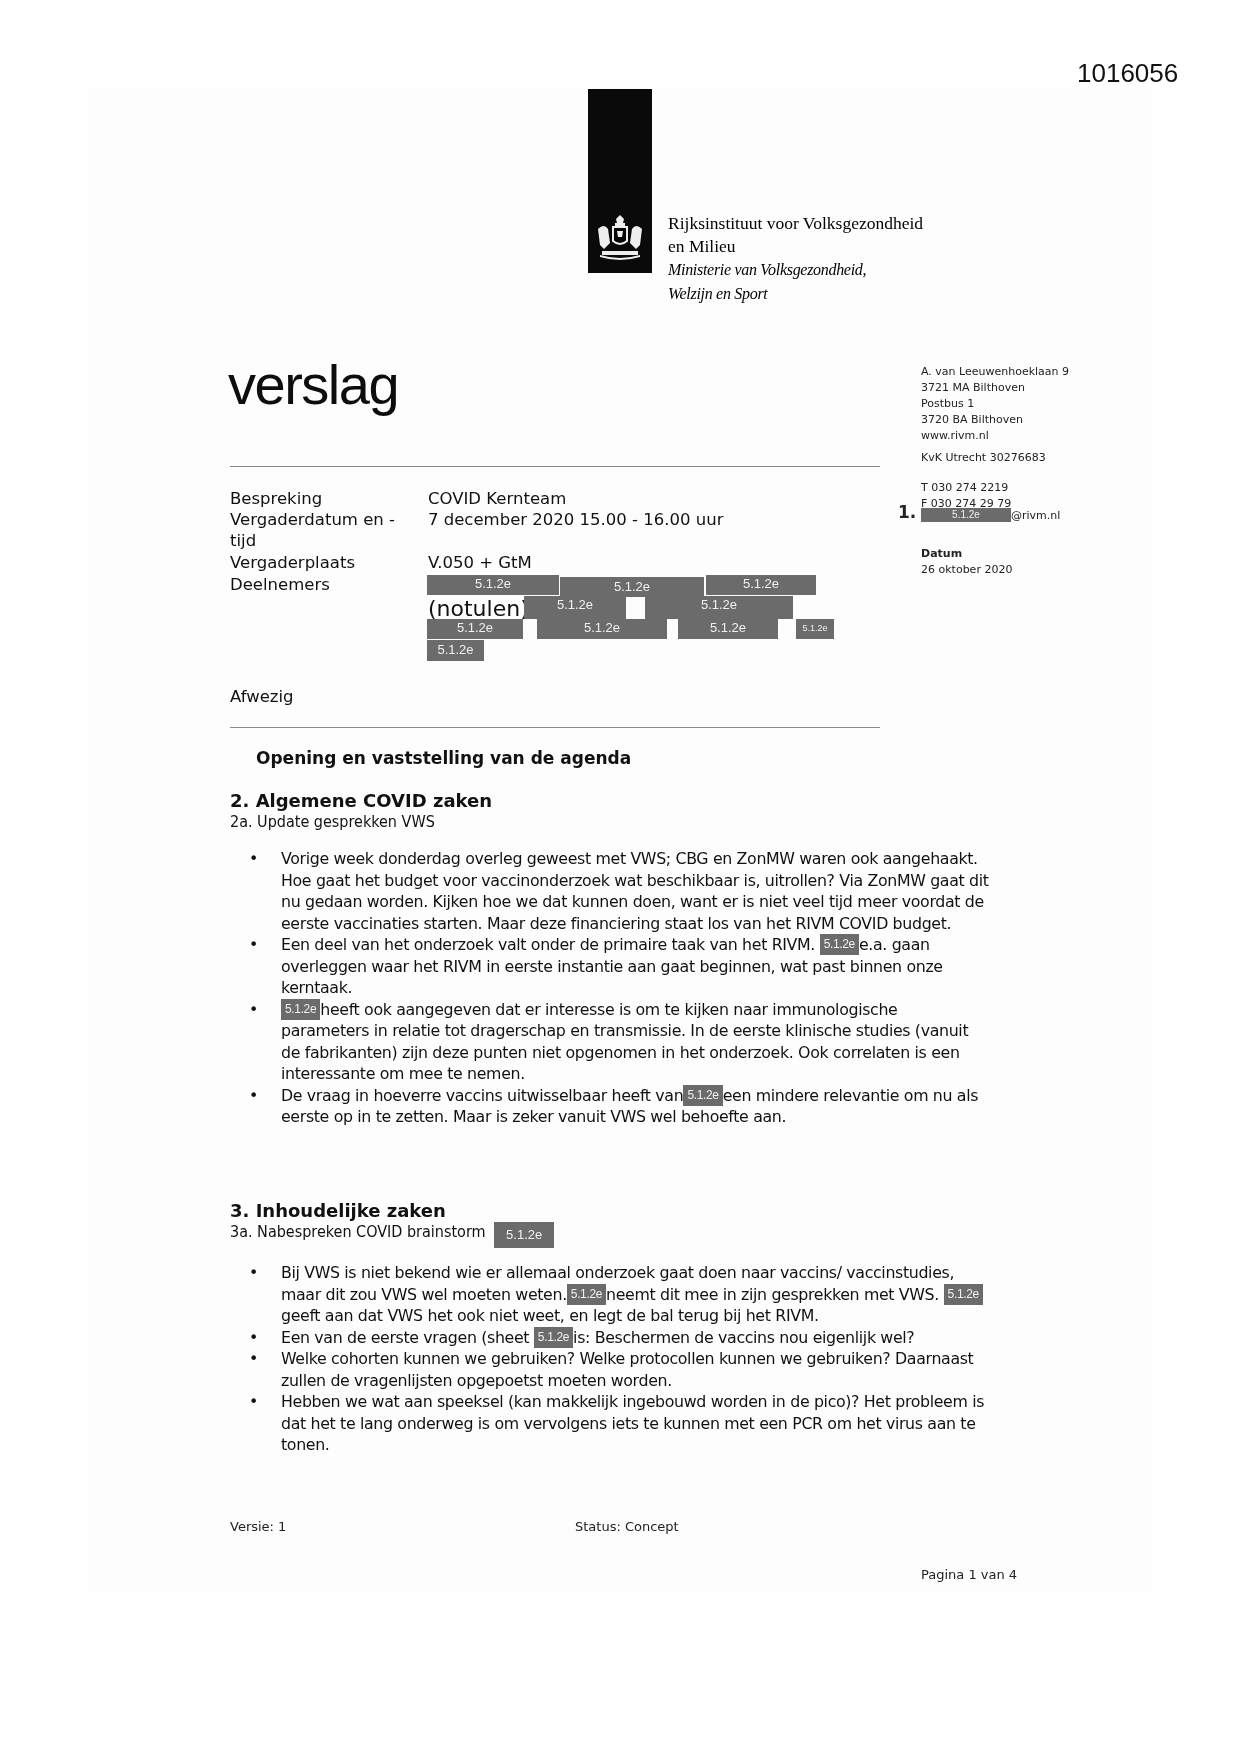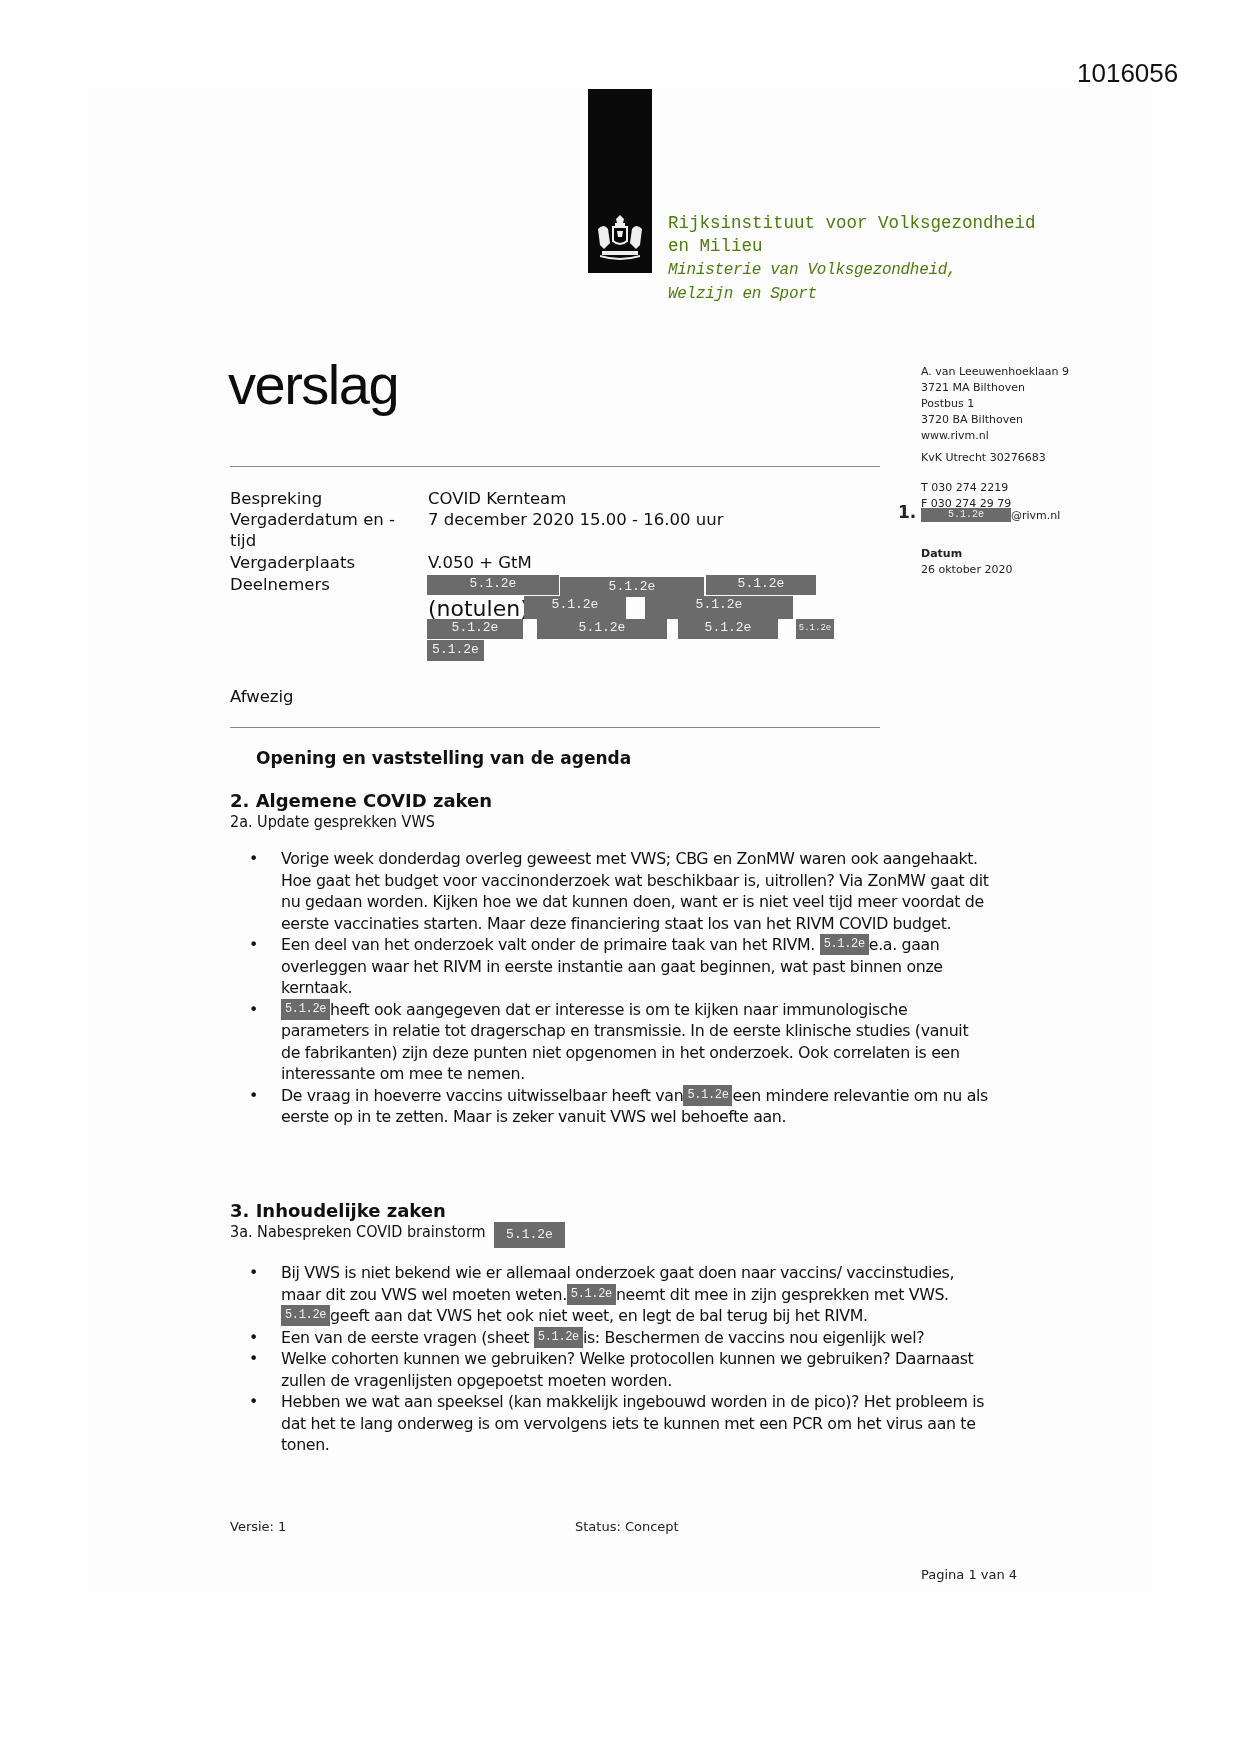--- a/index.html
+++ b/index.html
@@ -3,31 +3,31 @@
 <meta charset="utf-8">
 <style>
   html, body { margin:0; padding:0; }
   body { width:1241px; height:1754px; background:#ffffff; position:relative; overflow:hidden;
          font-family:"DejaVu Sans", sans-serif; color:#111; }
   .page { position:absolute; left:88px; top:88px; width:1065px; height:1505px; background:#fdfdfd; }
   .docnum { position:absolute; left:1077px; top:58px; font-family:"Liberation Sans", sans-serif;
             font-size:26px; color:#111; }
   .logo-bar { position:absolute; left:588px; top:89px; width:64px; height:184px; background:#0a0a0a; }
   .crest { position:absolute; left:6px; top:126px; width:52px; height:46px; }
-  .org { position:absolute; left:668px; top:212px; font-family:Liberation Mono, monospace; color:#4d7c0f; }
+  .org { position:absolute; left:668px; top:212px; font-family:Liberation Serif, serif; color:#000000; }
   .org .l1 { font-size:17.5px; line-height:23px; }
   .org .l2 { font-size:16px; line-height:24px; font-style:italic; letter-spacing:-0.3px; }
   .title { position:absolute; left:228px; top:352px; font-family:"Liberation Sans", sans-serif;
            font-size:56px; letter-spacing:-1.5px; color:#0d0d0d; }
   .rule { position:absolute; left:230px; height:1px; background:#888; width:650px; }
   .meta { position:absolute; left:230px; top:488px; font-size:16.5px; line-height:21.5px; color:#111; }
   .meta .row { position:relative; }
   .meta .lbl { position:absolute; left:0; width:190px; }
   .meta .val { position:absolute; left:198px; white-space:nowrap; }
-  .red { display:inline-block; background:#6b6b6b; color:#f0f0f0; font-family:Liberation Mono, monospace;
+  .red { display:inline-block; background:#6b6b6b; color:#f0f0f0; font-family:Liberation Sans, sans-serif;
          text-align:center; vertical-align:top; }
   .abs { position:absolute; }
   .side { position:absolute; left:921px; top:364px; font-size:11px; line-height:16px; color:#222; }
   .side .gap { height:6px; }
   .side .bold { font-weight:bold; }
   .h-open { position:absolute; left:256px; top:748px; font-weight:bold; font-size:17px; }
   .h2 { position:absolute; left:230px; font-weight:bold; font-size:18px; }
   .sub { position:absolute; left:230px; font-size:16px; font-family:"DejaVu Sans Condensed","DejaVu Sans", sans-serif; }
   .bul { position:absolute; left:230px; width:760px; font-size:15.8px; line-height:21.5px; letter-spacing:-0.35px; }
   .bul .item { position:relative; padding-left:51px; }

